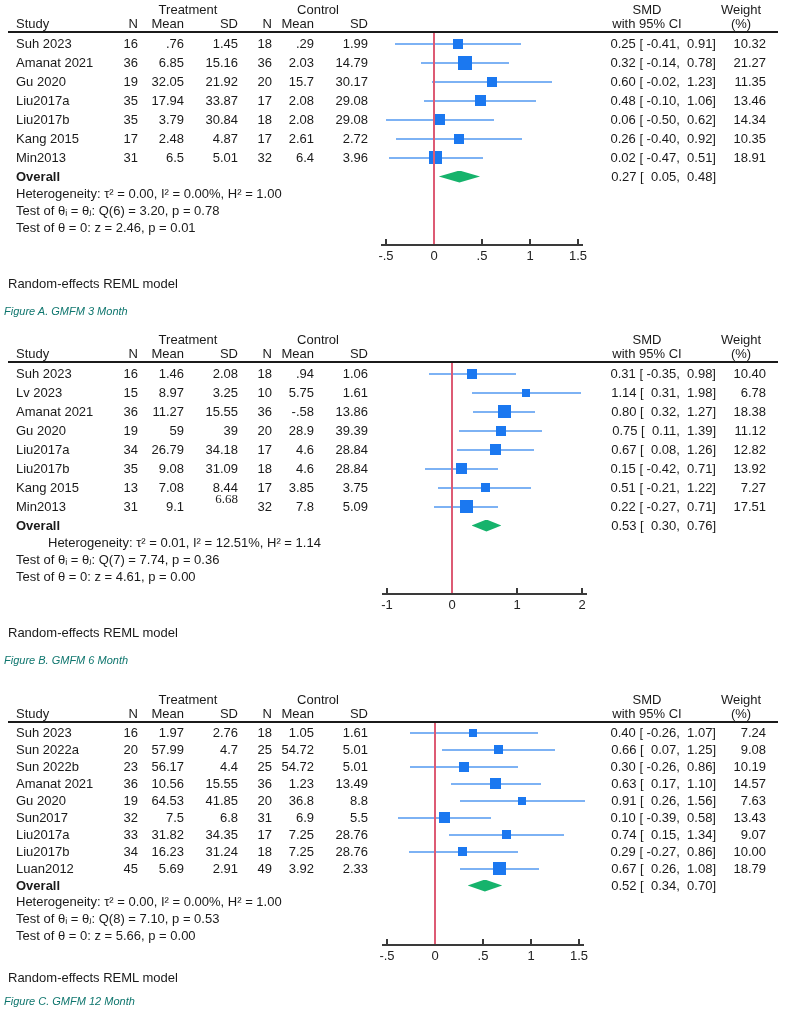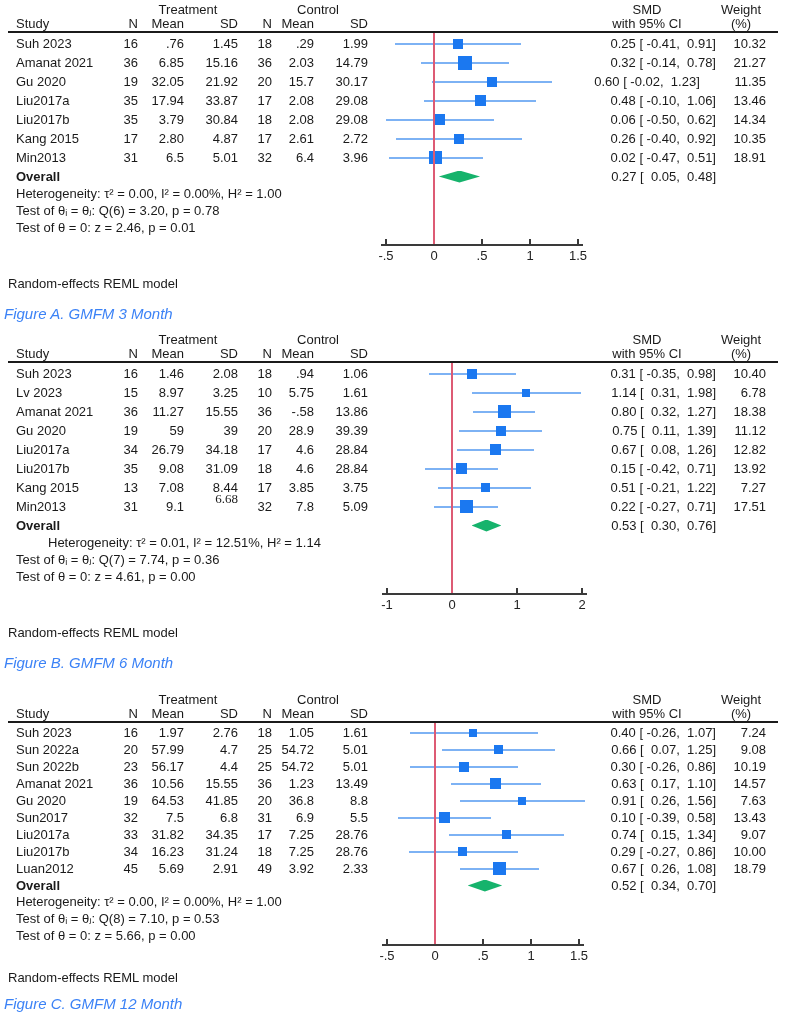--- a/index.html
+++ b/index.html
@@ -11,21 +11,21 @@
   .ctr{text-align:center;}
   .bold{font-weight:bold;}
   .rule{position:absolute;left:8px;width:770px;height:2px;background:#1b1b1b;}
   .zero-line{position:absolute;width:2px;background:#dd5b74;}
   .ci{position:absolute;height:2px;background:#7db2f4;}
   .sq{position:absolute;background:#1b78f0;}
   .diamond{position:absolute;background:#16b36c;clip-path:polygon(0 50%,50% 0,100% 50%,50% 100%);}
   .axline{position:absolute;height:2px;background:#3a3a3a;}
   .tick{position:absolute;width:2px;height:5px;background:#3a3a3a;}
   .ticklab{position:absolute;color:#222;text-align:center;width:34px;}
-  .caption{position:absolute;font-style:italic;color:#3b82f6;font-size:15px;}
+  .caption{position:absolute;font-style:italic;color:#0f766e;font-size:11px;}
 </style>
 </head>
 <body>
 
 <div class="panel" id="panel-0" style="top: 2px; height: 328px;">
     <div class="abs ctr" style="left: 136px; top: 0px; width: 104px;">Treatment</div>
     <div class="abs ctr" style="left: 266px; top: 0px; width: 104px;">Control</div>
     <div class="abs ctr" style="left: 578px; top: 0px; width: 138px;">SMD</div>
     <div class="abs ctr" style="left: 712px; top: 0px; width: 58px;">Weight</div>
     <div class="abs" style="left: 16px; top: 14px; width: 120px;">Study</div>
@@ -60,21 +60,21 @@
     <div class="abs num" style="left: 716px; top: 51px; width: 50px; line-height: 19px;">21.27</div>
     <div class="abs ci" style="left: 420.56px; top: 59.5px; width: 88.32px;"></div>
     <div class="abs sq" style="left: 457.72px; top: 53.5px; width: 14px; height: 14px;"></div>
     <div class="abs" style="left: 16px; top: 70px; width: 120px; height: 19px; line-height: 19px;">Gu 2020</div>
     <div class="abs num" style="left: 108px; top: 70px; width: 30px; line-height: 19px;">19</div>
     <div class="abs num" style="left: 138px; top: 70px; width: 46px; line-height: 19px;">32.05</div>
     <div class="abs num" style="left: 190px; top: 70px; width: 48px; line-height: 19px;">21.92</div>
     <div class="abs num" style="left: 242px; top: 70px; width: 30px; line-height: 19px;">20</div>
     <div class="abs num" style="left: 268px; top: 70px; width: 46px; line-height: 19px;">15.7</div>
     <div class="abs num" style="left: 320px; top: 70px; width: 48px; line-height: 19px;">30.17</div>
-    <div class="abs num" style="left: 578px; top: 70px; width: 138px; line-height: 19px; text-align: center;">0.60 [ -0.02,  1.23]</div>
+    <div class="abs num" style="left: 578px; top: 70px; width: 138px; line-height: 19px;">0.60 [ -0.02,  1.23]</div>
     <div class="abs num" style="left: 716px; top: 70px; width: 50px; line-height: 19px;">11.35</div>
     <div class="abs ci" style="left: 432.08px; top: 78.5px; width: 120px;"></div>
     <div class="abs sq" style="left: 486.6px; top: 74.5px; width: 10px; height: 10px;"></div>
     <div class="abs" style="left: 16px; top: 89px; width: 120px; height: 19px; line-height: 19px;">Liu2017a</div>
     <div class="abs num" style="left: 108px; top: 89px; width: 30px; line-height: 19px;">35</div>
     <div class="abs num" style="left: 138px; top: 89px; width: 46px; line-height: 19px;">17.94</div>
     <div class="abs num" style="left: 190px; top: 89px; width: 48px; line-height: 19px;">33.87</div>
     <div class="abs num" style="left: 242px; top: 89px; width: 30px; line-height: 19px;">17</div>
     <div class="abs num" style="left: 268px; top: 89px; width: 46px; line-height: 19px;">2.08</div>
     <div class="abs num" style="left: 320px; top: 89px; width: 48px; line-height: 19px;">29.08</div>
@@ -88,21 +88,21 @@
     <div class="abs num" style="left: 190px; top: 108px; width: 48px; line-height: 19px;">30.84</div>
     <div class="abs num" style="left: 242px; top: 108px; width: 30px; line-height: 19px;">18</div>
     <div class="abs num" style="left: 268px; top: 108px; width: 46px; line-height: 19px;">2.08</div>
     <div class="abs num" style="left: 320px; top: 108px; width: 48px; line-height: 19px;">29.08</div>
     <div class="abs num" style="left: 578px; top: 108px; width: 138px; line-height: 19px;">0.06 [ -0.50,  0.62]</div>
     <div class="abs num" style="left: 716px; top: 108px; width: 50px; line-height: 19px;">14.34</div>
     <div class="abs ci" style="left: 386px; top: 116.5px; width: 107.52px;"></div>
     <div class="abs sq" style="left: 434.26px; top: 112px; width: 11px; height: 11px;"></div>
     <div class="abs" style="left: 16px; top: 127px; width: 120px; height: 19px; line-height: 19px;">Kang 2015</div>
     <div class="abs num" style="left: 108px; top: 127px; width: 30px; line-height: 19px;">17</div>
-    <div class="abs num" style="left: 138px; top: 127px; width: 46px; line-height: 19px;">2.80</div>
+    <div class="abs num" style="left: 138px; top: 127px; width: 46px; line-height: 19px;">2.48</div>
     <div class="abs num" style="left: 190px; top: 127px; width: 48px; line-height: 19px;">4.87</div>
     <div class="abs num" style="left: 242px; top: 127px; width: 30px; line-height: 19px;">17</div>
     <div class="abs num" style="left: 268px; top: 127px; width: 46px; line-height: 19px;">2.61</div>
     <div class="abs num" style="left: 320px; top: 127px; width: 48px; line-height: 19px;">2.72</div>
     <div class="abs num" style="left: 578px; top: 127px; width: 138px; line-height: 19px;">0.26 [ -0.40,  0.92]</div>
     <div class="abs num" style="left: 716px; top: 127px; width: 50px; line-height: 19px;">10.35</div>
     <div class="abs ci" style="left: 395.6px; top: 135.5px; width: 126.72px;"></div>
     <div class="abs sq" style="left: 453.96px; top: 131.5px; width: 10px; height: 10px;"></div>
     <div class="abs" style="left: 16px; top: 146px; width: 120px; height: 19px; line-height: 19px;">Min2013</div>
     <div class="abs num" style="left: 108px; top: 146px; width: 30px; line-height: 19px;">31</div>

